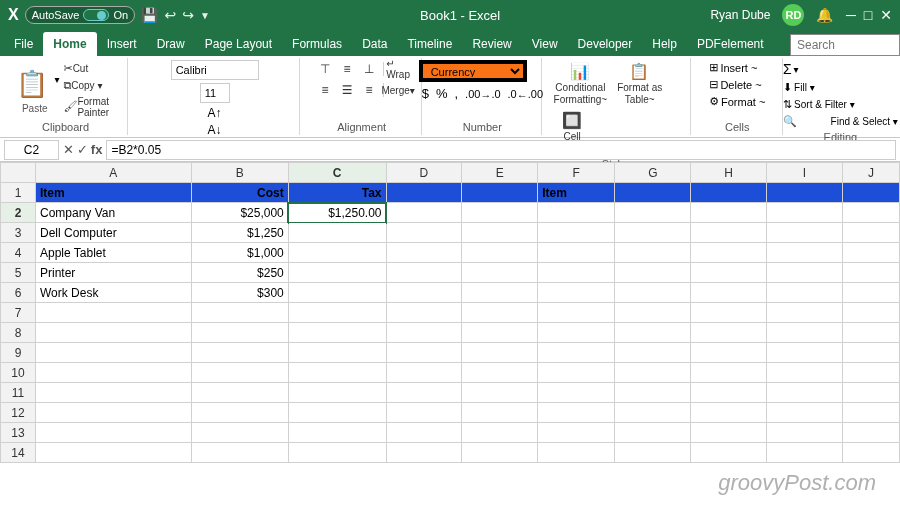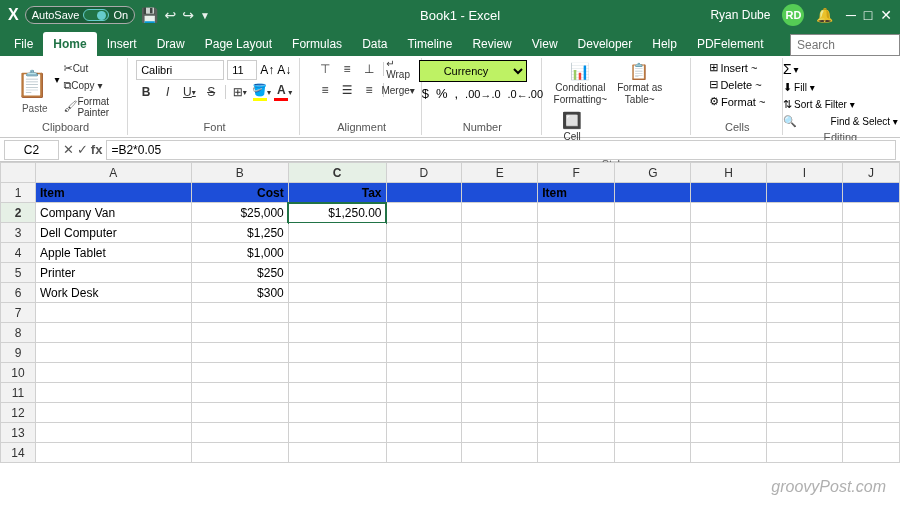--- a/index.html
+++ b/index.html
@@ -132,26 +132,26 @@
       height: 20px;
     }
     .font-size-box {
       border: 1px solid #ccc;
       padding: 1px 4px;
       font-size: 11px;
       width: 30px;
       height: 20px;
     }
     .format-dropdown {
-      border: 1px solid #000000;
-      padding: 1px 20px;
+      border: 4px solid #000000;
+      padding: 1px 4px;
       font-size: 11px;
       width: 108px;
       height: 22px;
-      background: #bef264;
+      background: #f97316;
     }
 
     
     .search-box {
       border: 1px solid #888;
       padding: 2px 6px;
       font-size: 12px;
       width: 110px;
       height: 22px;
       border-radius: 0;
@@ -260,22 +260,22 @@
     td.cell.col-f { width: 80px; font-weight: bold; }
     td.cell.col-g { width: 80px; }
     td.cell.col-h { width: 80px; }
     td.cell.col-i { width: 80px; }
     td.cell.col-j { width: 60px; }
 
     
     #watermark {
       position: fixed;
       bottom: 12px;
-      right: 14px;
-      font-size: 16px;
+      right: 24px;
+      font-size: 22px;
       color: #b0b0b0;
       font-style: italic;
       pointer-events: none;
       z-index: 100;
     }
 
     
     .bold { font-weight: bold; }
     .separator { width: 1px; background: #d0d0d0; align-self: stretch; margin: 2px 2px; }
 
@@ -395,21 +395,21 @@
               <span style="font-size:10px;"> Format Painter</span>
             </div>
         </div>
       </div>
     </div>
     <span class="ribbon-group-label">Clipboard</span>
   </div>
 
   <div class="ribbon-group" style="min-width:170px;">
     <div style="display:flex;flex-direction:column;gap:3px;width:100%;">
-      <div style="display:flex;gap:3px;align-items:center;">
+      <div style="display:flex;gap:3px;align-items:center;flex-direction:column;">
         <input class="font-name-box" type="text" value="Calibri" style="">
         <input class="font-size-box" type="text" value="11" style="">
         <span style="cursor:pointer;font-size:12px;">A↑</span>
         <span style="cursor:pointer;font-size:12px;">A↓</span>
       </div>
       <div class="icon-row">
         <div class="sm-icon-btn bold">B</div>
         <div class="sm-icon-btn" style="font-style:italic;">I</div>
         <div class="sm-icon-btn underline-btn">U<span style="font-size:8px;">▾</span></div>
         <div class="sm-icon-btn" style="text-decoration:line-through;">S</div>

